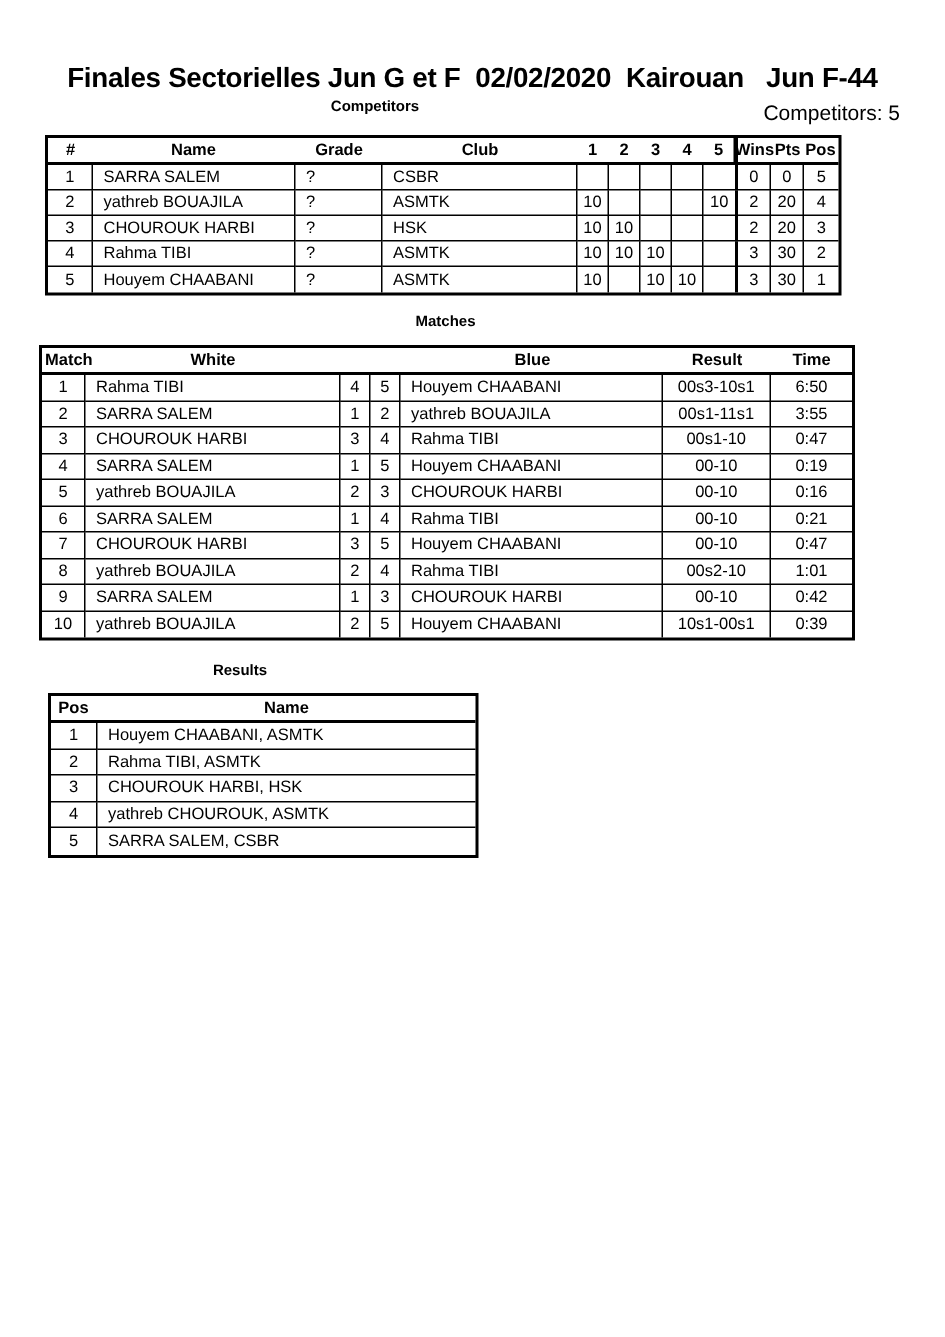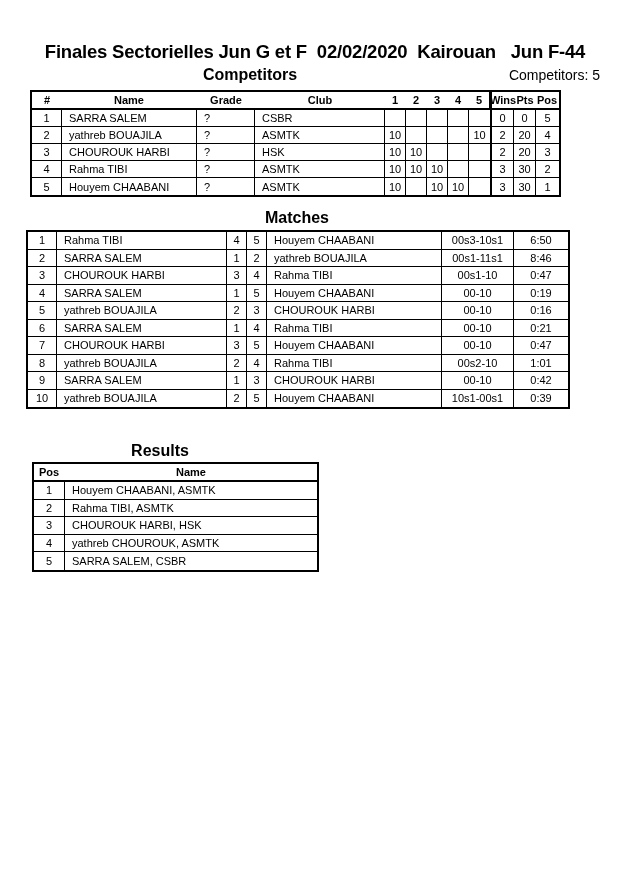--- a/index.html
+++ b/index.html
@@ -12,21 +12,21 @@
   }
   .page { position: relative; width: 630px; height: 891px; }
 
   .report-title {
     position: absolute; top: 41px; left: 0; width: 630px;
     text-align: center; font-size: 18.5px; font-weight: bold;
     white-space: pre; letter-spacing: -0.2px;
   }
   .sec-title {
     position: absolute; transform: translateX(-50%);
-    font-size: 16px; font-weight: bold; white-space: nowrap;
+    font-size: 10px; font-weight: bold; white-space: nowrap;
   }
   .sec-title.comp { left: 250px; top: 66px; }
   .sec-title.match { left: 297px; top: 209px; }
   .sec-title.res { left: 160px; top: 442px; }
   .comp-count {
     position: absolute; right: 30px; top: 67px;
     font-size: 14px; white-space: nowrap;
   }
 
   .table {
@@ -164,39 +164,46 @@
         <div class="cell center thickL">3</div>
         <div class="cell center">30</div>
         <div class="cell center">1</div>
       </div>
       </div>
   </div>
 
   <div class="sec-title match">Matches</div>
 
   <div class="table t-match">
+    <div class="thead">
+      <span class="hlab left" style="left:2px">Match</span>
+      <span class="hlab" style="left:114px">White</span>
+      <span class="hlab" style="left:327px">Blue</span>
+      <span class="hlab" style="left:450px">Result</span>
+      <span class="hlab" style="left:513px">Time</span>
+    </div>
     <div class="tbody">
 
     <div class="row">
         <div class="cell center">1</div>
         <div class="cell lpad">Rahma TIBI</div>
         <div class="cell center">4</div>
         <div class="cell center">5</div>
         <div class="cell lpad">Houyem CHAABANI</div>
         <div class="cell center">00s3-10s1</div>
         <div class="cell center">6:50</div>
       </div>
         <div class="row">
         <div class="cell center">2</div>
         <div class="cell lpad">SARRA SALEM</div>
         <div class="cell center">1</div>
         <div class="cell center">2</div>
         <div class="cell lpad">yathreb BOUAJILA</div>
         <div class="cell center">00s1-11s1</div>
-        <div class="cell center">8:46</div>
+        <div class="cell center">3:55</div>
       </div>
         <div class="row">
         <div class="cell center">3</div>
         <div class="cell lpad">CHOUROUK HARBI</div>
         <div class="cell center">3</div>
         <div class="cell center">4</div>
         <div class="cell lpad">Rahma TIBI</div>
         <div class="cell center">00s1-10</div>
         <div class="cell center">0:47</div>
       </div>

